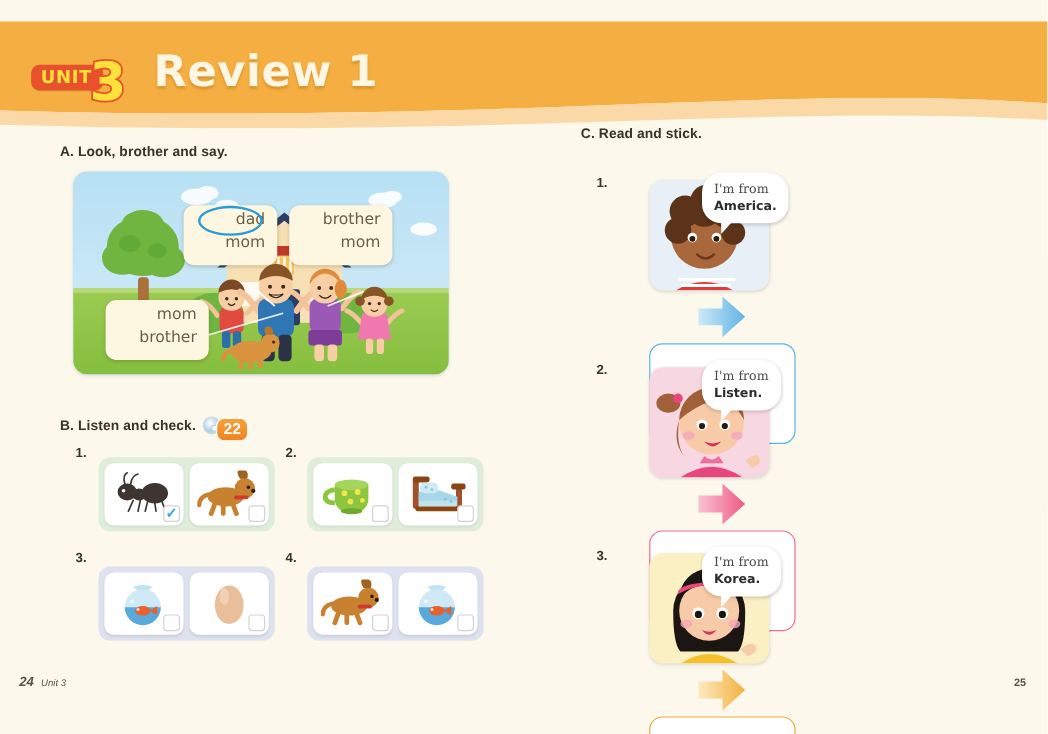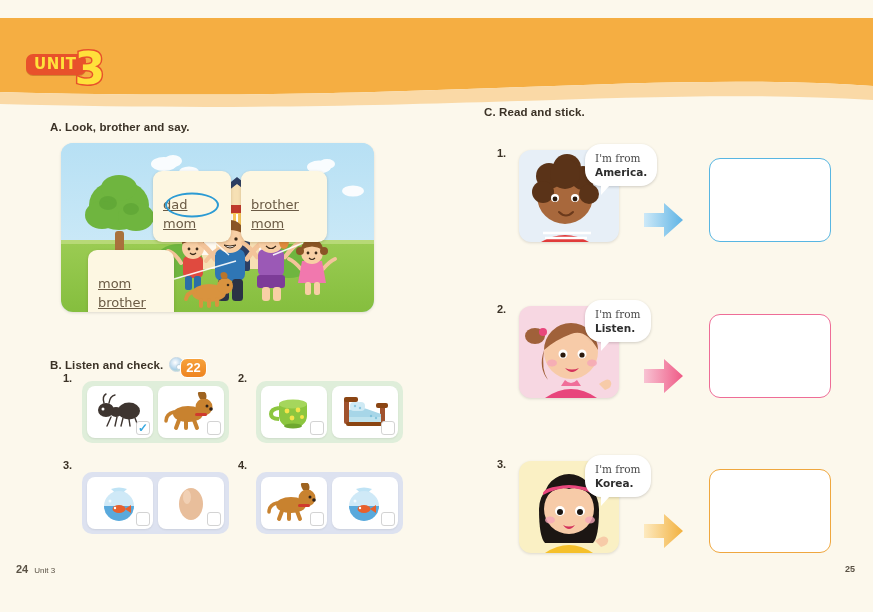--- a/index.html
+++ b/index.html
@@ -112,27 +112,26 @@
   }
   .ground-light {
     position: absolute; left: 0; bottom: 58px; width: 100%; height: 14px;
     background: #B7D977;
   }
   .wordbox {
     position: absolute;
     background: #FDF7E2;
     border-radius: 9px;
     box-shadow: 0 1px 3px rgba(80,60,20,.22);
-    text-align: left;
+    text-align: right;
     color: #6B5B45;
     font-size: 13px;
     font-family: "DejaVu Sans", sans-serif;
-    padding: 25px 10px 8px;
+    padding: 4px 10px 8px;
     line-height: 1.45;
-    text-decoration: underline;
   }
   .wordbox .w { display: block; position: relative; }
   .circled::before {
     content: "";
     position: absolute; left: 50%; top: 50%;
     transform: translate(-50%,-50%);
     width: 50px; height: 21px;
     border: 2px solid #2C9BD4;
     border-radius: 50%;
   }
@@ -157,21 +156,21 @@
     position: absolute; right: 3px; bottom: 3px;
     width: 14px; height: 14px;
     background: #fff;
     border: 1px solid #D3D3D3;
     border-radius: 3px;
     display: flex; align-items: center; justify-content: center;
     font-size: 12px; color: #36A8E0; font-weight: bold;
     line-height: 1;
   }
   
-  .crow { position: absolute; display: flex; align-items: flex-end; }
+  .crow { position: absolute; display: flex; align-items: center; flex-direction: column; }
   .photo {
     width: 100px; height: 92px;
     border-radius: 12px;
     position: relative;
     overflow: hidden;
     box-shadow: 0 1px 3px rgba(0,0,0,.13);
   }
   .bubble {
     position: absolute;
     background: #fff;
@@ -199,21 +198,21 @@
     background: #fff;
     border-radius: 11px;
     border: 1.6px solid #58B6E2;
   }
   .answerbox.pink   { border-color: #EE6D97; }
   .answerbox.orange { border-color: #EFA73F; }
   
   .footL {
     position: absolute; left: 16px; top: 563px;
     font-size: 10px; color: #5A5245;
-    display: flex; align-items: baseline; gap: 6px;
+    display: flex; align-items: baseline; gap: 6px; font-style: italic;
   }
   .footL .pg { font-weight: bold; font-size: 11px; }
   .footL .ut { font-size: 8px; }
   .footR {
     position: absolute; right: 18px; top: 564px;
     font-size: 9px; color: #5A5245; font-weight: bold;
   }
 </style>
 </head>
 <body>
@@ -222,20 +221,21 @@
 
   <div class="banner">
     <svg width="873" height="110" viewBox="0 0 873 110">
       <path d="M0,18 L873,18 L873,86 C640,70 430,104 0,92 Z" fill="#F5AE42"></path>
       <path d="M0,92 C430,104 640,70 873,86 L873,100 C640,86 430,116 0,104 Z" fill="#FAD9A6"></path>
     </svg>
     <div class="unit-badge">
       <span class="unit-pill">UNIT</span>
       <span class="unit-num">3</span>
     </div>
+    <div class="banner-title">Review 1</div>
   </div>
 
   <div class="sec-head" style="left:50px; top:121px;">
     <span>A. Look, brother and say.</span>
   </div>
 
   <div class="scene">
     <div class="sky"></div>
     <div class="ground-light"></div>
     <div class="ground"></div>
@@ -367,21 +367,21 @@
     <div class="wordbox" style="left:180px; top:28px; width:86px;">
       <span class="w">brother</span>
       <span class="w">mom</span>
     </div>
     <div class="wordbox" style="left:27px; top:107px; width:86px;">
       <span class="w">mom</span>
       <span class="w">brother</span>
     </div>
   </div>
 
-  <div class="sec-head" style="left:50px; top:357px;">
+  <div class="sec-head" style="left:50px; top:347px;">
     <span>B. Listen and check.</span>
     <span class="cd-icon">
       <span class="cd-disc"></span>
       <span class="cd-tag">22</span>
     </span>
   </div>
 
   <span class="num-label" style="left:63px; top:372px;">1.</span>
   <div class="bgroup green" style="left:82px; top:381px;">
     <div class="bcard">

